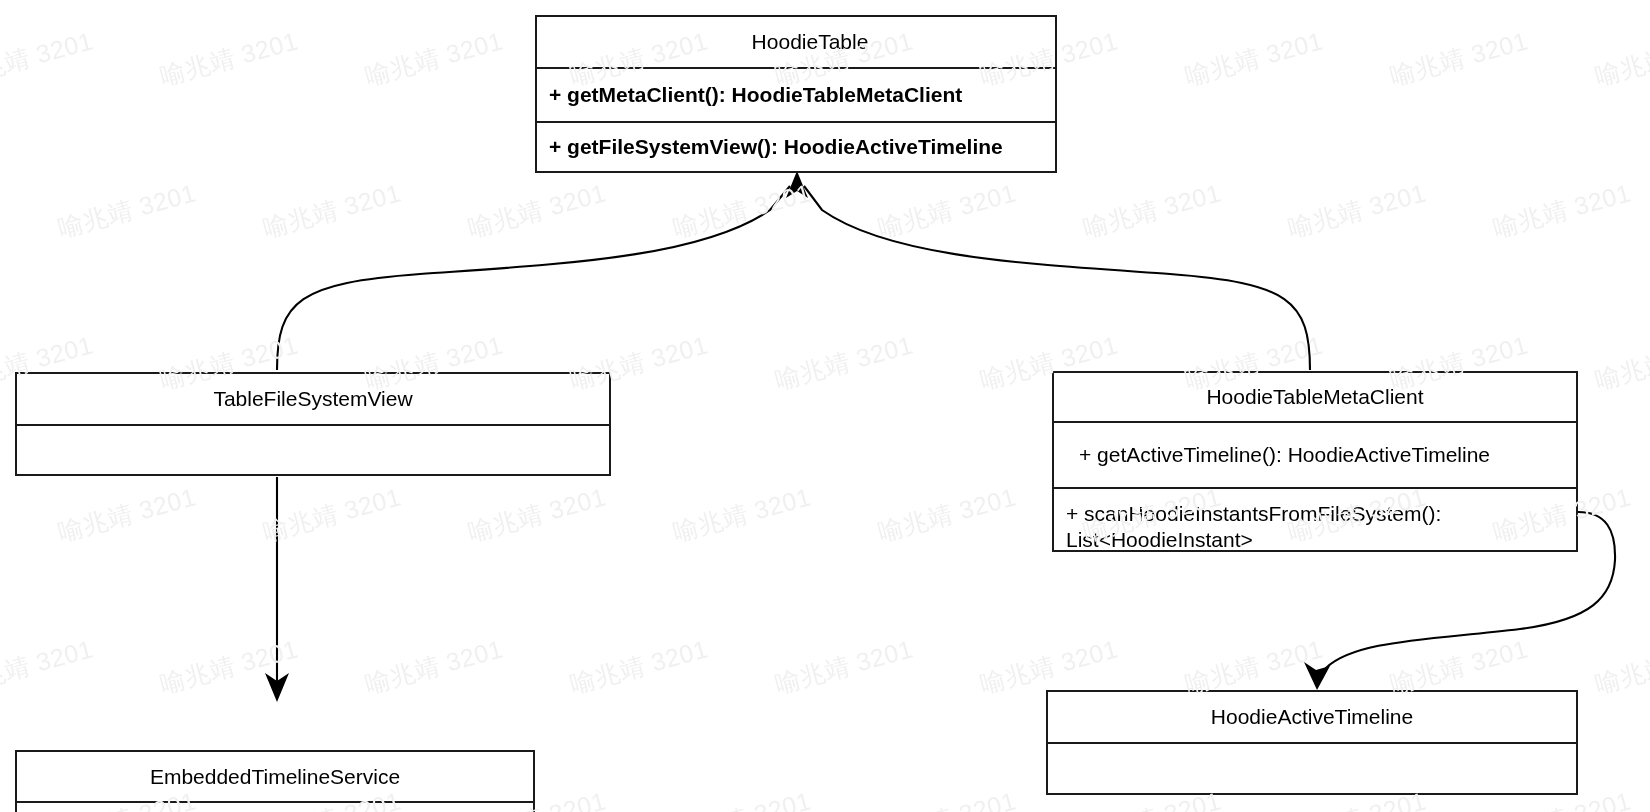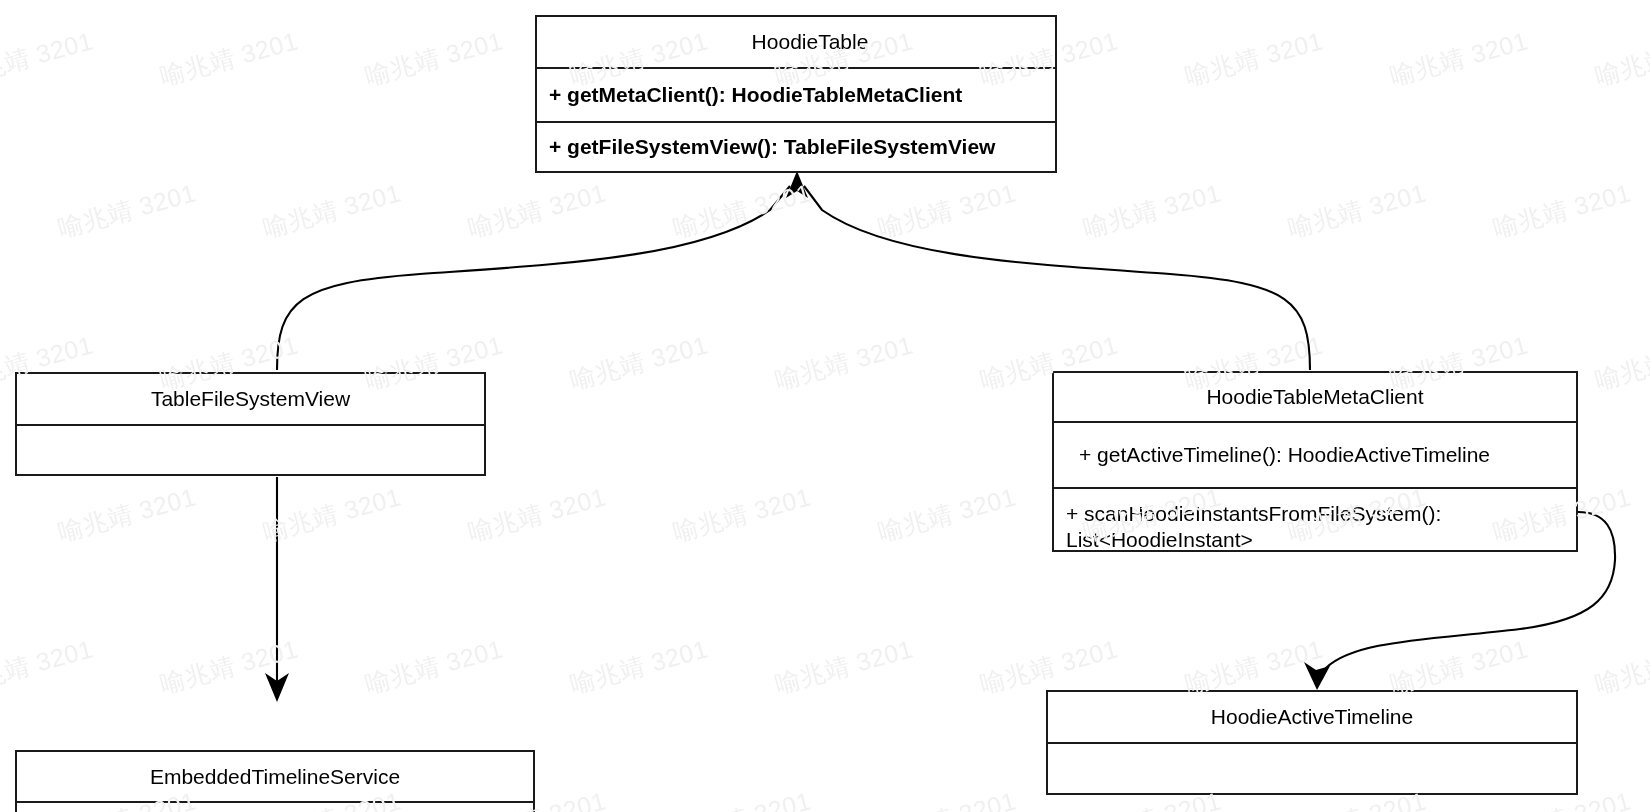--- a/index.html
+++ b/index.html
@@ -179,25 +179,25 @@
     <g>
       <path class="edge-path" d="M 1578,512 C 1606,512 1616,530 1615,560 C 1613,598 1590,620 1520,629 C 1430,640 1355,640 1326,668 L 1318,682"></path>
       <polygon class="edge-head" points="1317,690 1304,662 1316,670 1330,666"></polygon>
     </g>
   </svg>
 
   <div class="uml-class" style="left:535px; top:15px; width:522px; height:158px;">
     <div class="uml-name" style="height:50px;padding-left:28px;">HoodieTable</div>
     <div class="uml-compartment" style="height:104px;font-weight:bold;">
       <div class="uml-member" style="height:52px;">+ getMetaClient(): HoodieTableMetaClient</div>
-      <div class="uml-member uml-member-sep" style="height:50px;">+ getFileSystemView(): TableFileSystemView</div>
+      <div class="uml-member uml-member-sep" style="height:50px;">+ getFileSystemView(): HoodieActiveTimeline</div>
     </div>
   </div>
 
-  <div class="uml-class" style="left:15px; top:372px; width:471px; height:104px;">
+  <div class="uml-class" style="left:15px; top:372px; width:596px; height:104px;">
     <div class="uml-name" style="height:50px;">TableFileSystemView</div>
     <div class="uml-compartment uml-empty" style="height:50px;"></div>
   </div>
 
   <div class="uml-class" style="left:1052px; top:371px; width:526px; height:181px;">
     <div class="uml-name" style="height:48px;">HoodieTableMetaClient</div>
     <div class="uml-compartment" style="height:129px;">
       <div class="uml-member" style="height:64px;padding-left:25px;">+ getActiveTimeline(): HoodieActiveTimeline</div>
       <div class="uml-member uml-member-sep two-line" style="height:78px;">+ scanHoodieInstantsFromFileSystem():
 List&lt;HoodieInstant&gt;</div>

